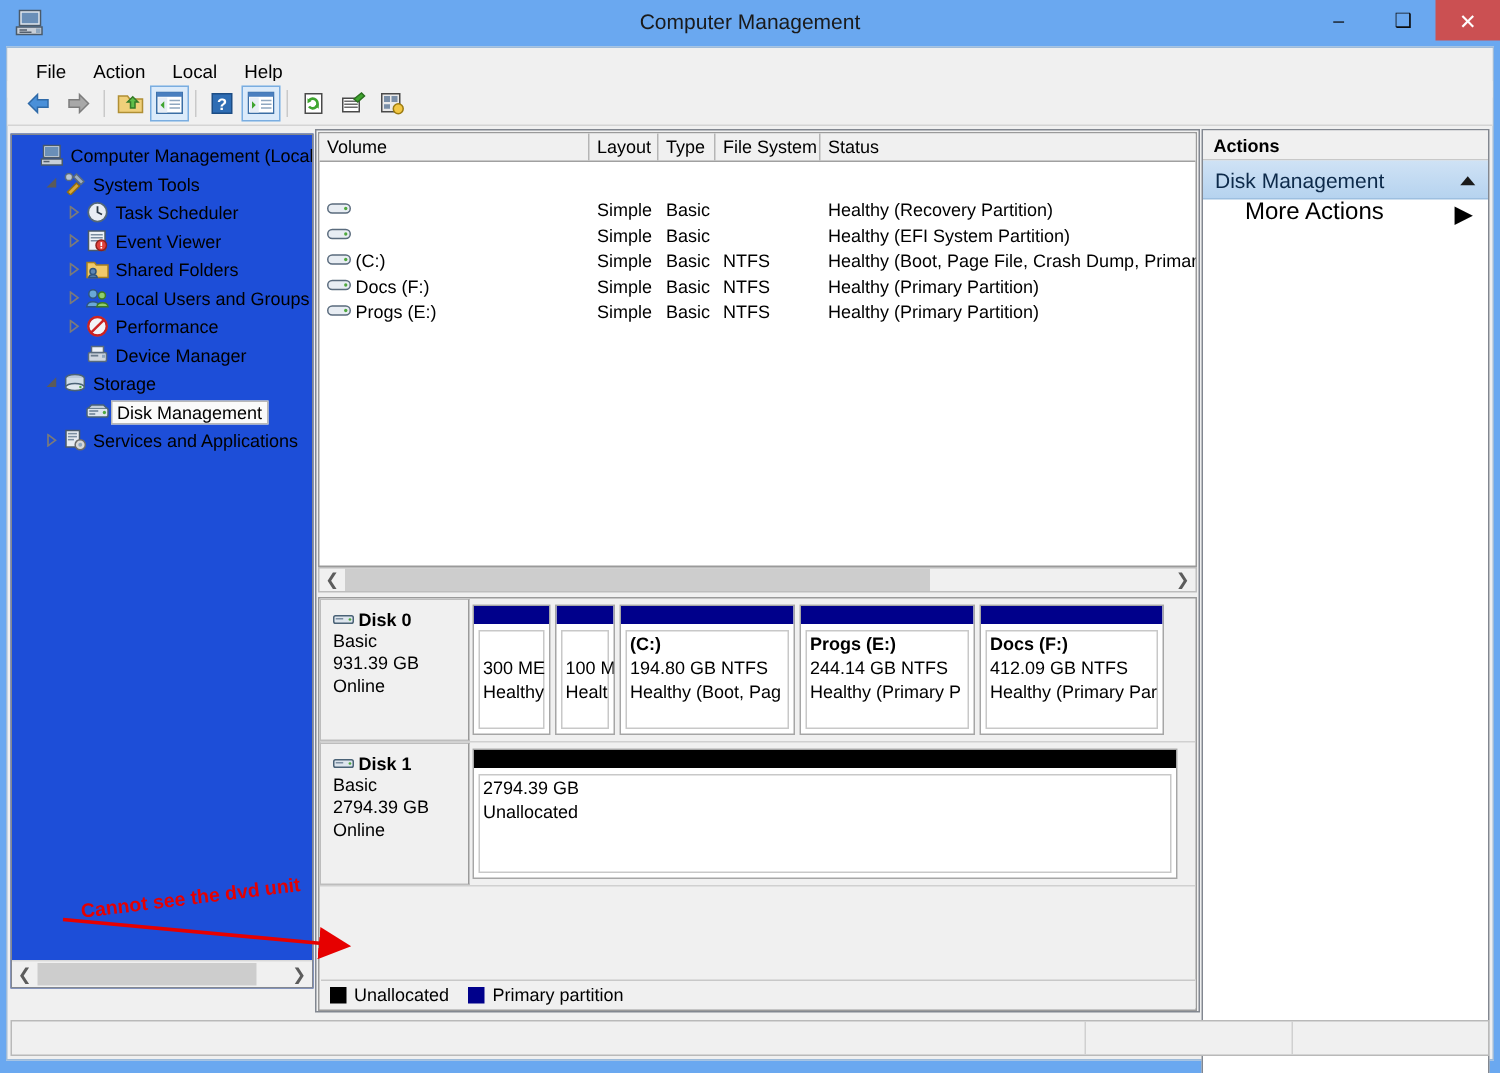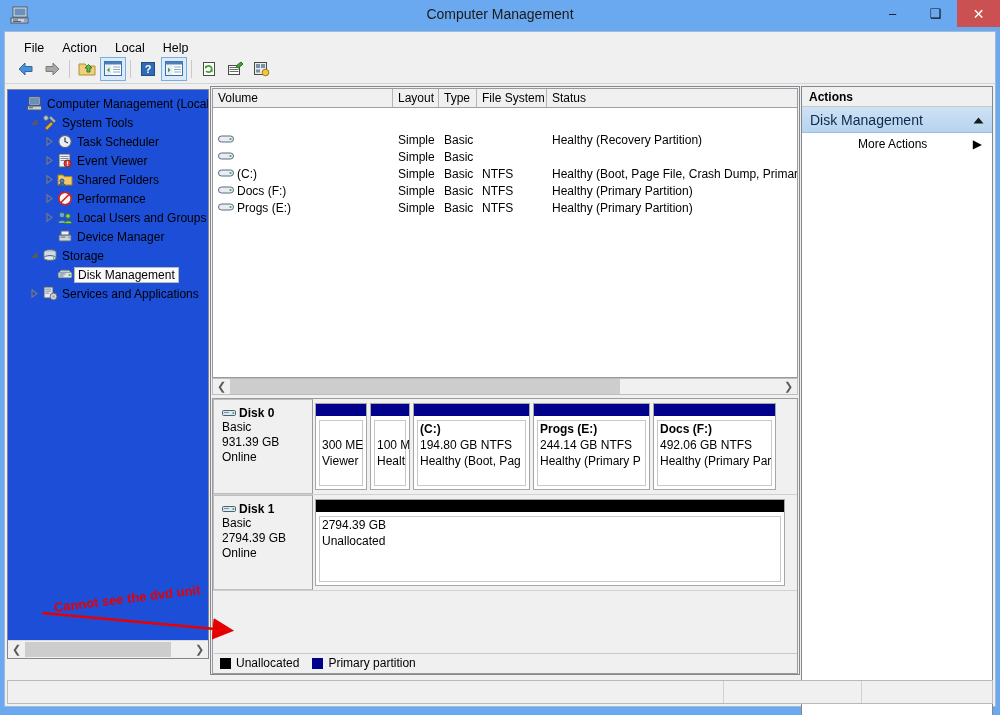--- a/index.html
+++ b/index.html
@@ -83,21 +83,21 @@
 
   .legend{position:absolute;left:1px;bottom:1px;width:586px;height:19px;background:#f0f0f0;border-top:1px solid #c8c8c8;box-sizing:border-box;display:flex;align-items:center;padding-left:6px;gap:5px;font-size:12px;}
   .sw{width:11px;height:11px;display:inline-block;}
   .legend-item{display:flex;align-items:center;gap:5px;margin-right:8px;}
 
   
   .act-pane{position:absolute;left:794px;top:0;width:192px;height:668px;background:#fff;border:1px solid #828790;box-sizing:border-box;}
   .act-title{height:20px;background:#f0f0f0;border-bottom:1px solid #c8c8c8;display:flex;align-items:center;padding-left:7px;font-weight:bold;font-size:12px;box-sizing:border-box;}
   .act-group{height:26px;background:linear-gradient(to bottom,#cfe2f5,#b6d3ef);border-bottom:1px solid #9dbfe0;display:flex;align-items:center;padding:0 8px;box-sizing:border-box;cursor:default;}
   .act-group-label{flex:1;font-size:14px;color:#0d2a4a;}
-  .act-item{height:22px;display:flex;align-items:center;padding-left:28px;padding-right:10px;font-size:12px;cursor:default;margin-left:28px;}
+  .act-item{height:22px;display:flex;align-items:flex-start;padding-left:28px;padding-right:10px;font-size:16px;cursor:default;}
   .act-item .arrow{margin-left:auto;}
 
   
   .statusbar{position:absolute;left:2px;bottom:2px;width:986px;height:24px;background:#f0f0f0;border:1px solid #b9b9b9;box-sizing:border-box;display:flex;}
   .sb-pane{border-right:1px solid #d0d0d0;height:100%;box-sizing:border-box;}
 
   
   .annot{position:absolute;left:0;top:0;width:1000px;height:715px;pointer-events:none;}
   .annot-text{position:absolute;left:53px;top:600px;color:#e60000;font-weight:bold;font-size:13px;transform:rotate(-7deg);transform-origin:left top;white-space:nowrap;font-family:"Liberation Sans",sans-serif;}
 </style>
@@ -302,43 +302,43 @@
             </div>
             <div class="tnode">
               <span style="width: 34px; flex: 0 0 auto;"></span>
               <span class="tw">
                 <svg width="9" height="9" viewBox="0 0 9 9">
                   <path d="M2 0.8 L7 4.5 L2 8.2 Z" fill="none" stroke="#7a7a7a" stroke-width="1.1"></path>
                 </svg>
               </span>
               <span class="ticon" style="display: inline-flex; align-items: center;">
                 <svg width="16" height="15" viewBox="0 0 16 15">
-                  <circle cx="8" cy="7.5" r="6.2" fill="#f2f4f7" stroke="#7b8ea1" stroke-width="1.2"></circle>
-                  <circle cx="8" cy="7.5" r="6.2" fill="none" stroke="#cc2222" stroke-width="1.6"></circle>
-                  <line x1="3.7" y1="11.8" x2="12.3" y2="3.2" stroke="#cc2222" stroke-width="1.6"></line>
-                </svg>
-              </span>
-              <span class="tlabel">Performance</span>
-            </div>
-            <div class="tnode">
-              <span style="width: 34px; flex: 0 0 auto;"></span>
-              <span class="tw">
-                <svg width="9" height="9" viewBox="0 0 9 9">
-                  <path d="M2 0.8 L7 4.5 L2 8.2 Z" fill="none" stroke="#7a7a7a" stroke-width="1.1"></path>
-                </svg>
-              </span>
-              <span class="ticon" style="display: inline-flex; align-items: center;">
-                <svg width="16" height="15" viewBox="0 0 16 15">
                   <circle cx="5" cy="5" r="2.8" fill="#69a8d8" stroke="#2f5580"></circle>
                   <path d="M0.8 13.5 C1.2 9 8.8 9 9.2 13.5 Z" fill="#69a8d8" stroke="#2f5580"></path>
                   <circle cx="11" cy="6" r="2.3" fill="#8fce6d" stroke="#3f7a22"></circle>
                   <path d="M7.6 13.5 C8 10 14.6 10 15 13.5 Z" fill="#8fce6d" stroke="#3f7a22"></path>
                 </svg>
               </span>
               <span class="tlabel">Local Users and Groups</span>
+            </div>
+            <div class="tnode">
+              <span style="width: 34px; flex: 0 0 auto;"></span>
+              <span class="tw">
+                <svg width="9" height="9" viewBox="0 0 9 9">
+                  <path d="M2 0.8 L7 4.5 L2 8.2 Z" fill="none" stroke="#7a7a7a" stroke-width="1.1"></path>
+                </svg>
+              </span>
+              <span class="ticon" style="display: inline-flex; align-items: center;">
+                <svg width="16" height="15" viewBox="0 0 16 15">
+                  <circle cx="8" cy="7.5" r="6.2" fill="#f2f4f7" stroke="#7b8ea1" stroke-width="1.2"></circle>
+                  <circle cx="8" cy="7.5" r="6.2" fill="none" stroke="#cc2222" stroke-width="1.6"></circle>
+                  <line x1="3.7" y1="11.8" x2="12.3" y2="3.2" stroke="#cc2222" stroke-width="1.6"></line>
+                </svg>
+              </span>
+              <span class="tlabel">Performance</span>
             </div>
             <div class="tnode">
               <span style="width: 34px; flex: 0 0 auto;"></span>
               <span class="tw"></span>
               <span class="ticon" style="display: inline-flex; align-items: center;">
                 <svg width="16" height="15" viewBox="0 0 16 15">
                   <rect x="2" y="6" width="12" height="6" rx="1" fill="#cfd7e0" stroke="#5a6b7d"></rect>
                   <rect x="4" y="2" width="8" height="4" fill="#eef2f7" stroke="#5a6b7d"></rect>
                   <rect x="3.5" y="7.5" width="5" height="1.2" fill="#6b7c8d"></rect>
                   <rect x="11" y="7.5" width="2" height="2" fill="#8fa7bf"></rect>
@@ -438,20 +438,21 @@
                     <svg width="16" height="11" viewBox="0 0 16 11">
                       <rect x="0.5" y="2" width="15" height="6" rx="3" fill="#e8edf3" stroke="#5a6b7d"></rect>
                       <circle cx="12.5" cy="5" r="1.1" fill="#4fa83f"></circle>
                     </svg>
                   </span>
                   <span></span>
                 </div>
                 <div class="vl-td" style="width: 46px;">Simple</div>
                 <div class="vl-td" style="width: 38px;">Basic</div>
                 <div class="vl-td" style="width: 70px;"></div>
+                <div class="vl-td" style="width: 250px;">Healthy (EFI System Partition)</div>
               </div>
               <div class="vl-row">
                 <div class="vl-td" style="width: 180px; display: flex; align-items: center;">
                   <span class="vol-ico" style="display: inline-flex; align-items: center;">
                     <svg width="16" height="11" viewBox="0 0 16 11">
                       <rect x="0.5" y="2" width="15" height="6" rx="3" fill="#e8edf3" stroke="#5a6b7d"></rect>
                       <circle cx="12.5" cy="5" r="1.1" fill="#4fa83f"></circle>
                     </svg>
                   </span>
                   <span>(C:)</span>
@@ -520,21 +521,21 @@
                   <div class="disk-meta">931.39 GB</div>
                   <div class="disk-meta">Online</div>
                 </div>
                 <div class="parts">
                   <div class="part" style="width: 52px; flex: 0 0 52px;">
                     <div class="part-bar"></div>
                     <div class="part-inner"></div>
                     <div class="part-body" style="position: relative; z-index: 2;">
                       <div style="height: 16px;"></div>
                       <div>300 ME</div>
-                      <div>Viewer</div>
+                      <div>Healthy</div>
                     </div>
                   </div>
                   <div class="part" style="width: 40px; flex: 0 0 40px;">
                     <div class="part-bar"></div>
                     <div class="part-inner"></div>
                     <div class="part-body" style="position: relative; z-index: 2;">
                       <div style="height: 16px;"></div>
                       <div>100 M</div>
                       <div>Healt</div>
                     </div>
@@ -555,21 +556,21 @@
                       <div class="part-label">Progs  (E:)</div>
                       <div>244.14 GB NTFS</div>
                       <div>Healthy (Primary P</div>
                     </div>
                   </div>
                   <div class="part" style="width: 123px; flex: 0 0 123px;">
                     <div class="part-bar"></div>
                     <div class="part-inner"></div>
                     <div class="part-body" style="position: relative; z-index: 2;">
                       <div class="part-label">Docs  (F:)</div>
-                      <div>492.06 GB NTFS</div>
+                      <div>412.09 GB NTFS</div>
                       <div>Healthy (Primary Par</div>
                     </div>
                   </div>
                 </div>
               </div>
               <div class="disk-row">
                 <div class="disk-info">
                   <div class="disk-title">
                     <span style="display: inline-flex; align-items: center; margin-right: 3px;">
                       <svg width="14" height="10" viewBox="0 0 14 10">

